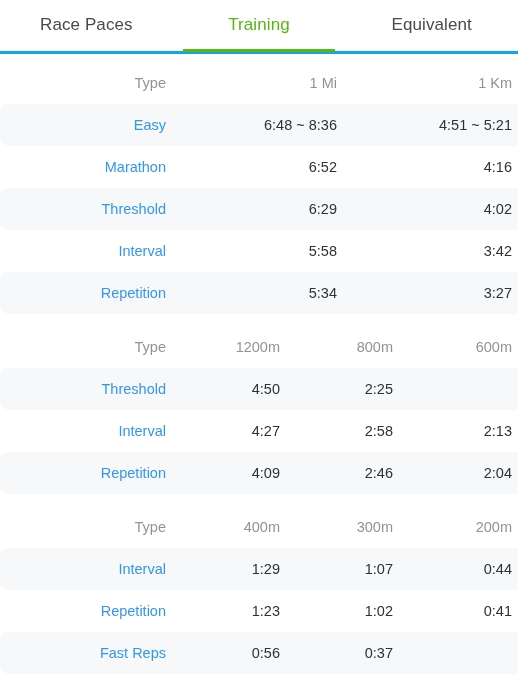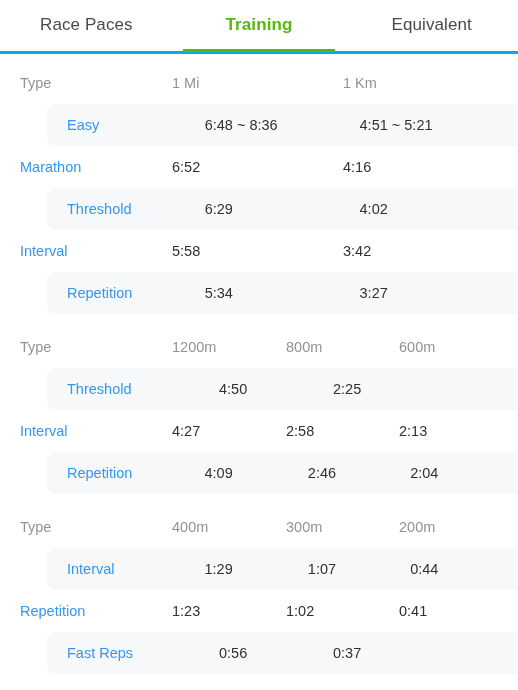--- a/index.html
+++ b/index.html
@@ -36,56 +36,56 @@
     font-size: 17px;
     color: #4a4a4a;
     letter-spacing: 0.1px;
     cursor: pointer;
     user-select: none;
     position: relative;
     padding-bottom: 2px;
   }
   .tab.active {
     color: #56b80e;
-    font-weight: bold;
+    font-weight: normal;
     text-align: right;
   }
   .tab.active::after {
     content: "";
     position: absolute;
     left: 10px;
     right: 10px;
     bottom: -1px;
     height: 3px;
     background: #56b80e;
     border-radius: 0;
   }
 
   
   .tables {
     padding-top: 8px;
   }
   .table {
     width: 100%;
+    text-align: right;
   }
   .table + .table {
     margin-top: 12px;
   }
   .row {
     display: flex;
     align-items: center;
     height: 42px;
     padding-left: 20px;
     box-sizing: border-box;
   }
   .row.shaded {
     background: #f7f8fa;
     border-top-left-radius: 9px;
     border-bottom-left-radius: 9px;
-    margin-left: 47px;
   }
   .row.header .cell {
     color: #909399;
     font-size: 14.5px;
   }
   .cell {
     font-size: 14.5px;
     color: #303133;
     box-sizing: border-box;
     padding-right: 6px;

